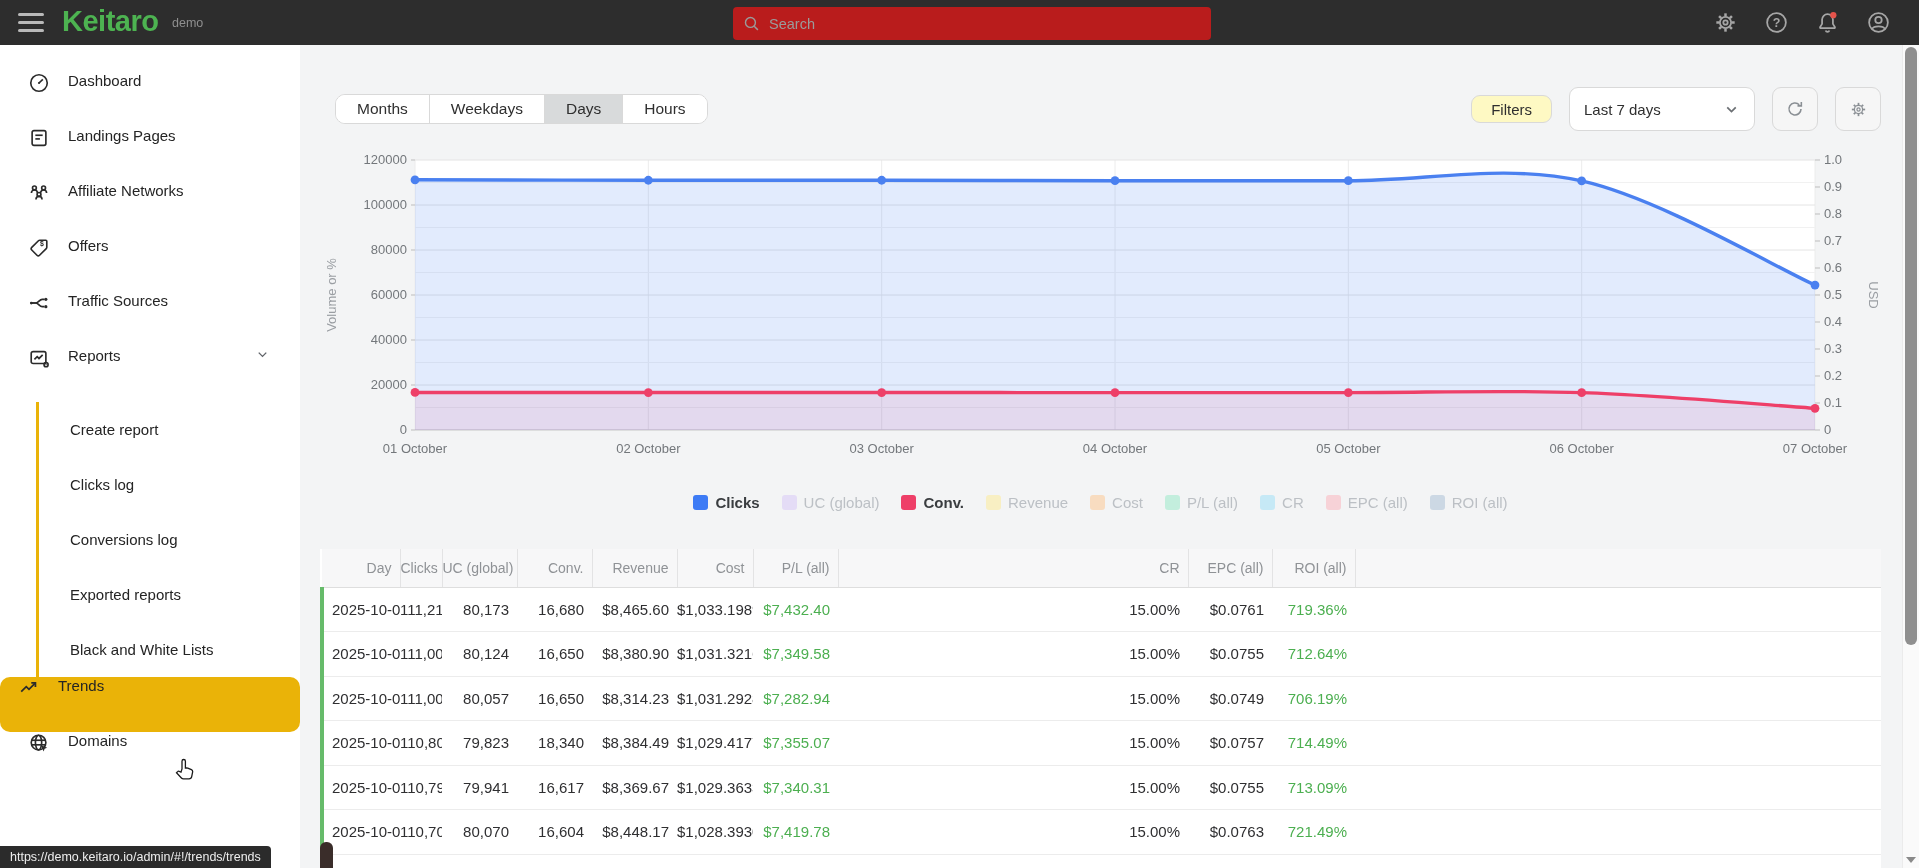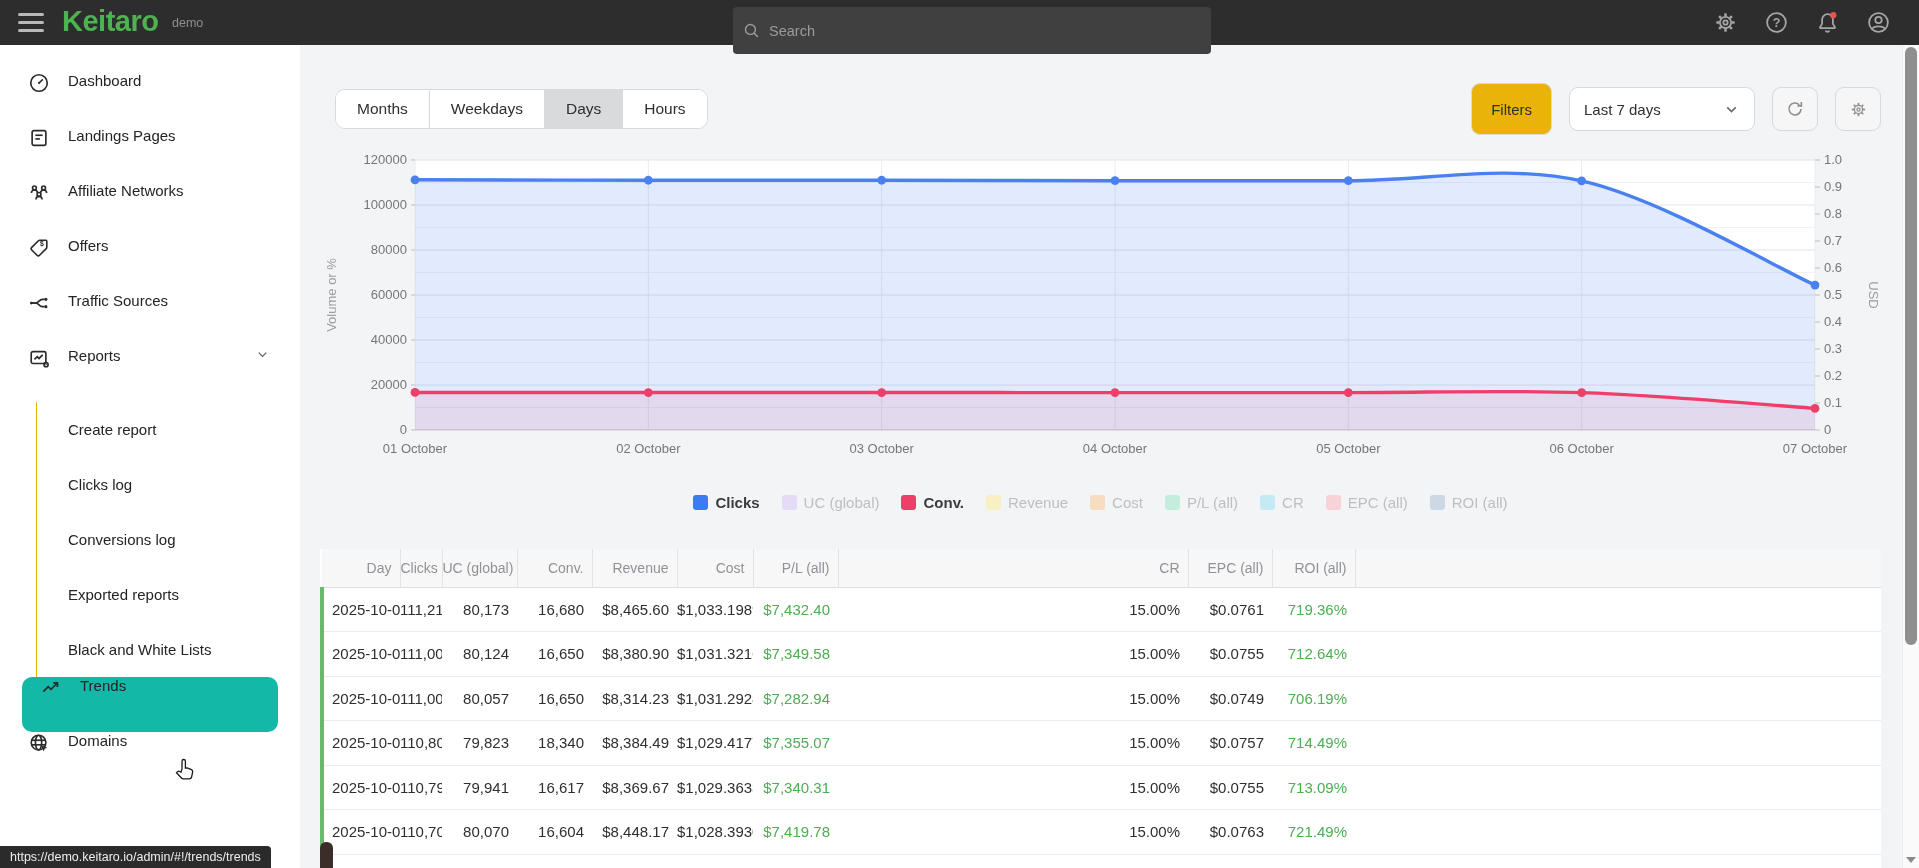--- a/index.html
+++ b/index.html
@@ -5,54 +5,54 @@
   *{margin:0;padding:0;box-sizing:border-box}
   html,body{width:1919px;height:868px;overflow:hidden;background:#f3f4f5;
     font-family:"Liberation Sans","DejaVu Sans",sans-serif;position:relative}
 
   
   .topbar{position:absolute;left:0;top:0;width:1919px;height:45px;background:#2d2d2d;z-index:30;display:flex;align-items:center}
   .hamburger{position:absolute;left:18px;top:13px;width:26px;height:19px;cursor:pointer}
   .hamburger span{display:block;height:2.6px;background:#b9b9b9;border-radius:2px;margin-bottom:5.4px}
   .logo{position:absolute;left:62px;top:5px;font-size:29px;font-weight:800;color:#4db351;letter-spacing:-.5px}
   .env{position:absolute;left:172px;top:16px;font-size:12.5px;color:#8f8f8f}
-  .search{position:absolute;left:733px;top:7px;width:478px;height:47px;background:#404040;border-radius:4px;display:flex;align-items:center;padding:0 10px}
+  .search{position:absolute;left:733px;top:7px;width:478px;height:33px;background:#b91c1c;border-radius:4px;display:flex;align-items:center;padding:0 10px}
   .search svg{flex:0 0 auto;margin-right:9px}
   .search input{background:transparent;border:none;outline:none;color:#cfcfcf;font-size:14.5px;width:100%;font-family:inherit}
   .search input::placeholder{color:#9b9b9b}
   .tb-icons{position:absolute;right:28px;top:10px;display:flex;gap:26px}
   .tb-icons .ic{width:25px;height:25px;position:relative;cursor:pointer}
 
   
   .sidebar{position:absolute;left:0;top:45px;width:300px;height:823px;background:#ffffff;z-index:10}
   .main{position:absolute;left:300px;top:45px;width:1602px;height:823px;padding:0 21px 0 20px}
   .vscroll{position:absolute;right:0;top:45px;width:17px;height:823px;background:#fafafa;border-left:1px solid #ebebeb;z-index:40}
   .vscroll .thumb{position:absolute;left:2px;top:2px;width:12px;height:598px;background:#8f8f8f;border-radius:7px}
   .vscroll .arrow{position:absolute;left:3px;bottom:5px;width:0;height:0;border-left:5.5px solid transparent;border-right:5.5px solid transparent;border-top:6.5px solid #8a8a8a}
 
   
   .nav{padding-top:27px}
   .nav-item{height:55px;display:flex;align-items:flex-start;padding-left:28px;cursor:pointer;position:relative}
   .nav-item .nico{width:22px;height:22px;margin-right:18px;flex:0 0 auto}
   .nav-item .nlabel{font-size:15px;color:#242424}
   .nav-item .chev{margin-left:auto;margin-right:30px}
-  .subgroup{margin-left:36px;border-left:1px solid #eab308}
+  .subgroup{margin-left:36px;border-left:3px solid #eab308}
   .sub-item{height:55px;display:flex;align-items:center;padding-left:31px;font-size:15px;color:#242424;cursor:pointer}
-  .nav-item.active{background:#14b8a6;border-radius:10px;margin:0 22px;padding-left:18px}
+  .nav-item.active{background:#eab308;border-radius:10px;margin:0 0;padding-left:18px}
   .nav-item.active .nico{margin-right:18px}
   .cursor-hand{position:absolute;left:172px;top:757px;z-index:50;pointer-events:none}
 
   
   .controls{display:flex;align-items:center;margin-top:43px;height:42px}
-  .tabs{display:flex;margin-left:15px;border:1px solid #d9d9d9;border-radius:10px;overflow:hidden;background:#fff;height:40px}
+  .tabs{display:flex;margin-left:15px;border:1px solid #d9d9d9;border-radius:10px;overflow:hidden;background:#fff;height:30px}
   .tab{padding:0 21px;display:flex;align-items:center;font-size:15.5px;color:#2f2f2f;background:#fff;border:none;border-right:1px solid #d9d9d9;cursor:pointer;font-family:inherit}
   .tab:last-child{border-right:none}
   .tab.active{background:#d8dadb}
   .rctrl{margin-left:auto;display:flex;align-items:center;gap:17px}
-  .btn{height:52px;border:1px solid #d9d9d9;border-radius:9px;background:#eab308;font-size:15px;color:#2f2f2f;padding:0 19px;cursor:pointer;font-family:inherit}
+  .btn{height:28px;border:1px solid #d9d9d9;border-radius:9px;background:#fef9c3;font-size:15px;color:#2f2f2f;padding:0 19px;cursor:pointer;font-family:inherit}
   .select{height:44px;width:186px;border:1px solid #d9d9d9;border-radius:9px;background:#fff;display:flex;align-items:center;padding:0 14px;font-size:15px;color:#2f2f2f;cursor:pointer}
   .select svg{margin-left:auto}
   .iconbtn{width:46px;height:44px;border:1px solid #d9d9d9;border-radius:9px;background:#f6f6f6;display:flex;align-items:center;justify-content:center;cursor:pointer}
 
   
   .chart-wrap{margin-top:13px}
   #trend-chart text.tick{font-size:13px;fill:#73777b;font-family:"Liberation Sans",sans-serif}
   #trend-chart text.axis-title{font-size:13px;fill:#9a9ea3;font-family:"Liberation Sans",sans-serif}
   .legend{margin-top:16px;height:42px;display:flex;align-items:center;justify-content:center}
   .legend-item{display:inline-flex;align-items:center;gap:7px;margin:0 11px;cursor:pointer}

